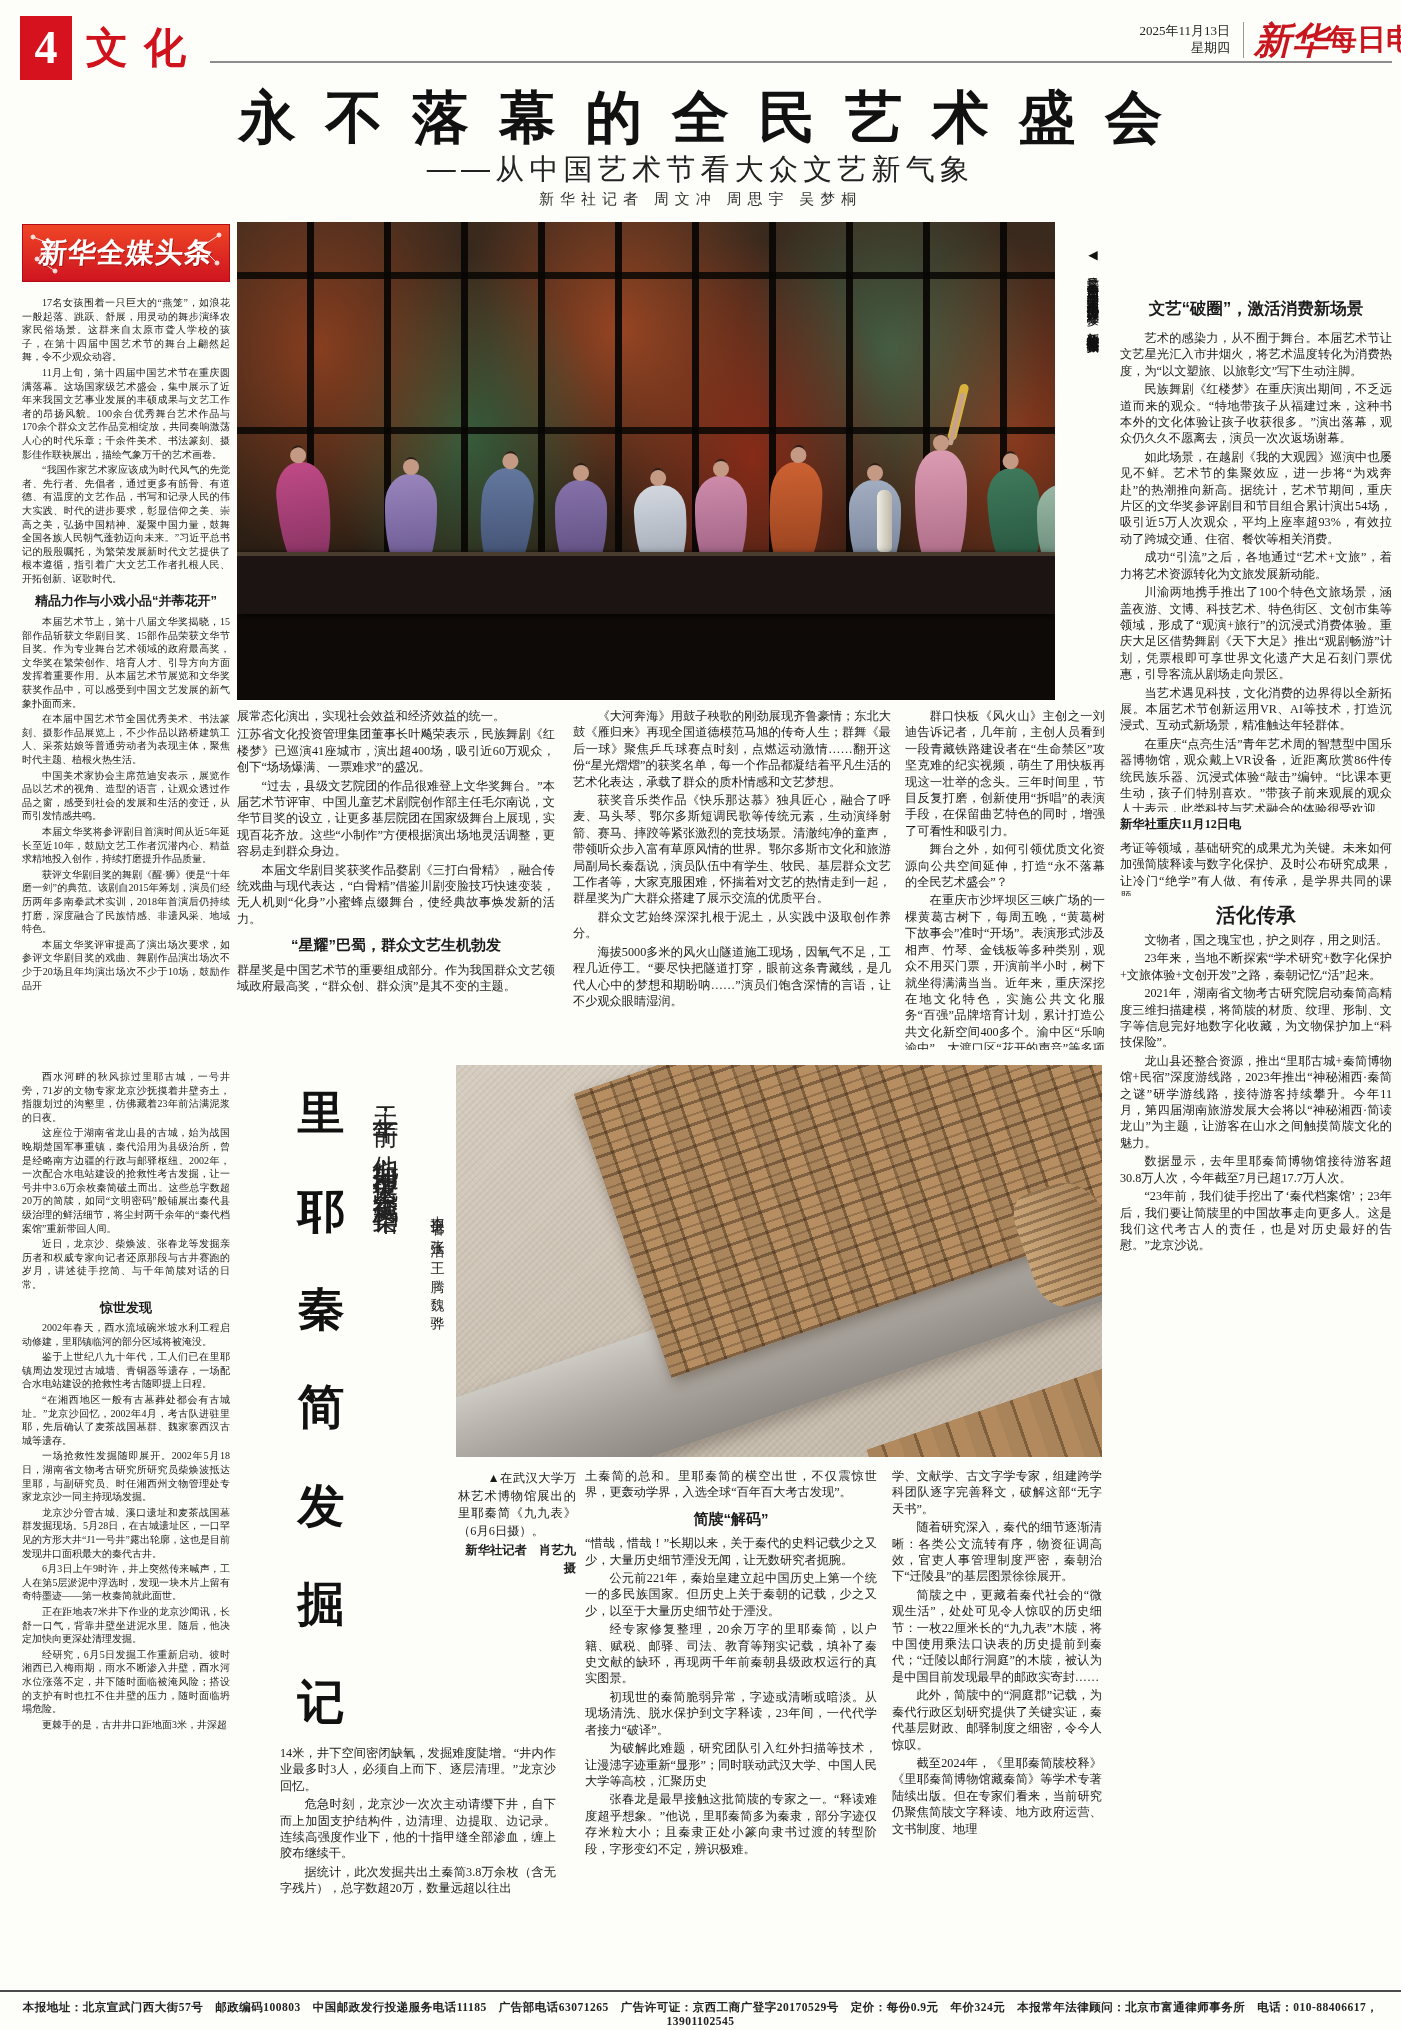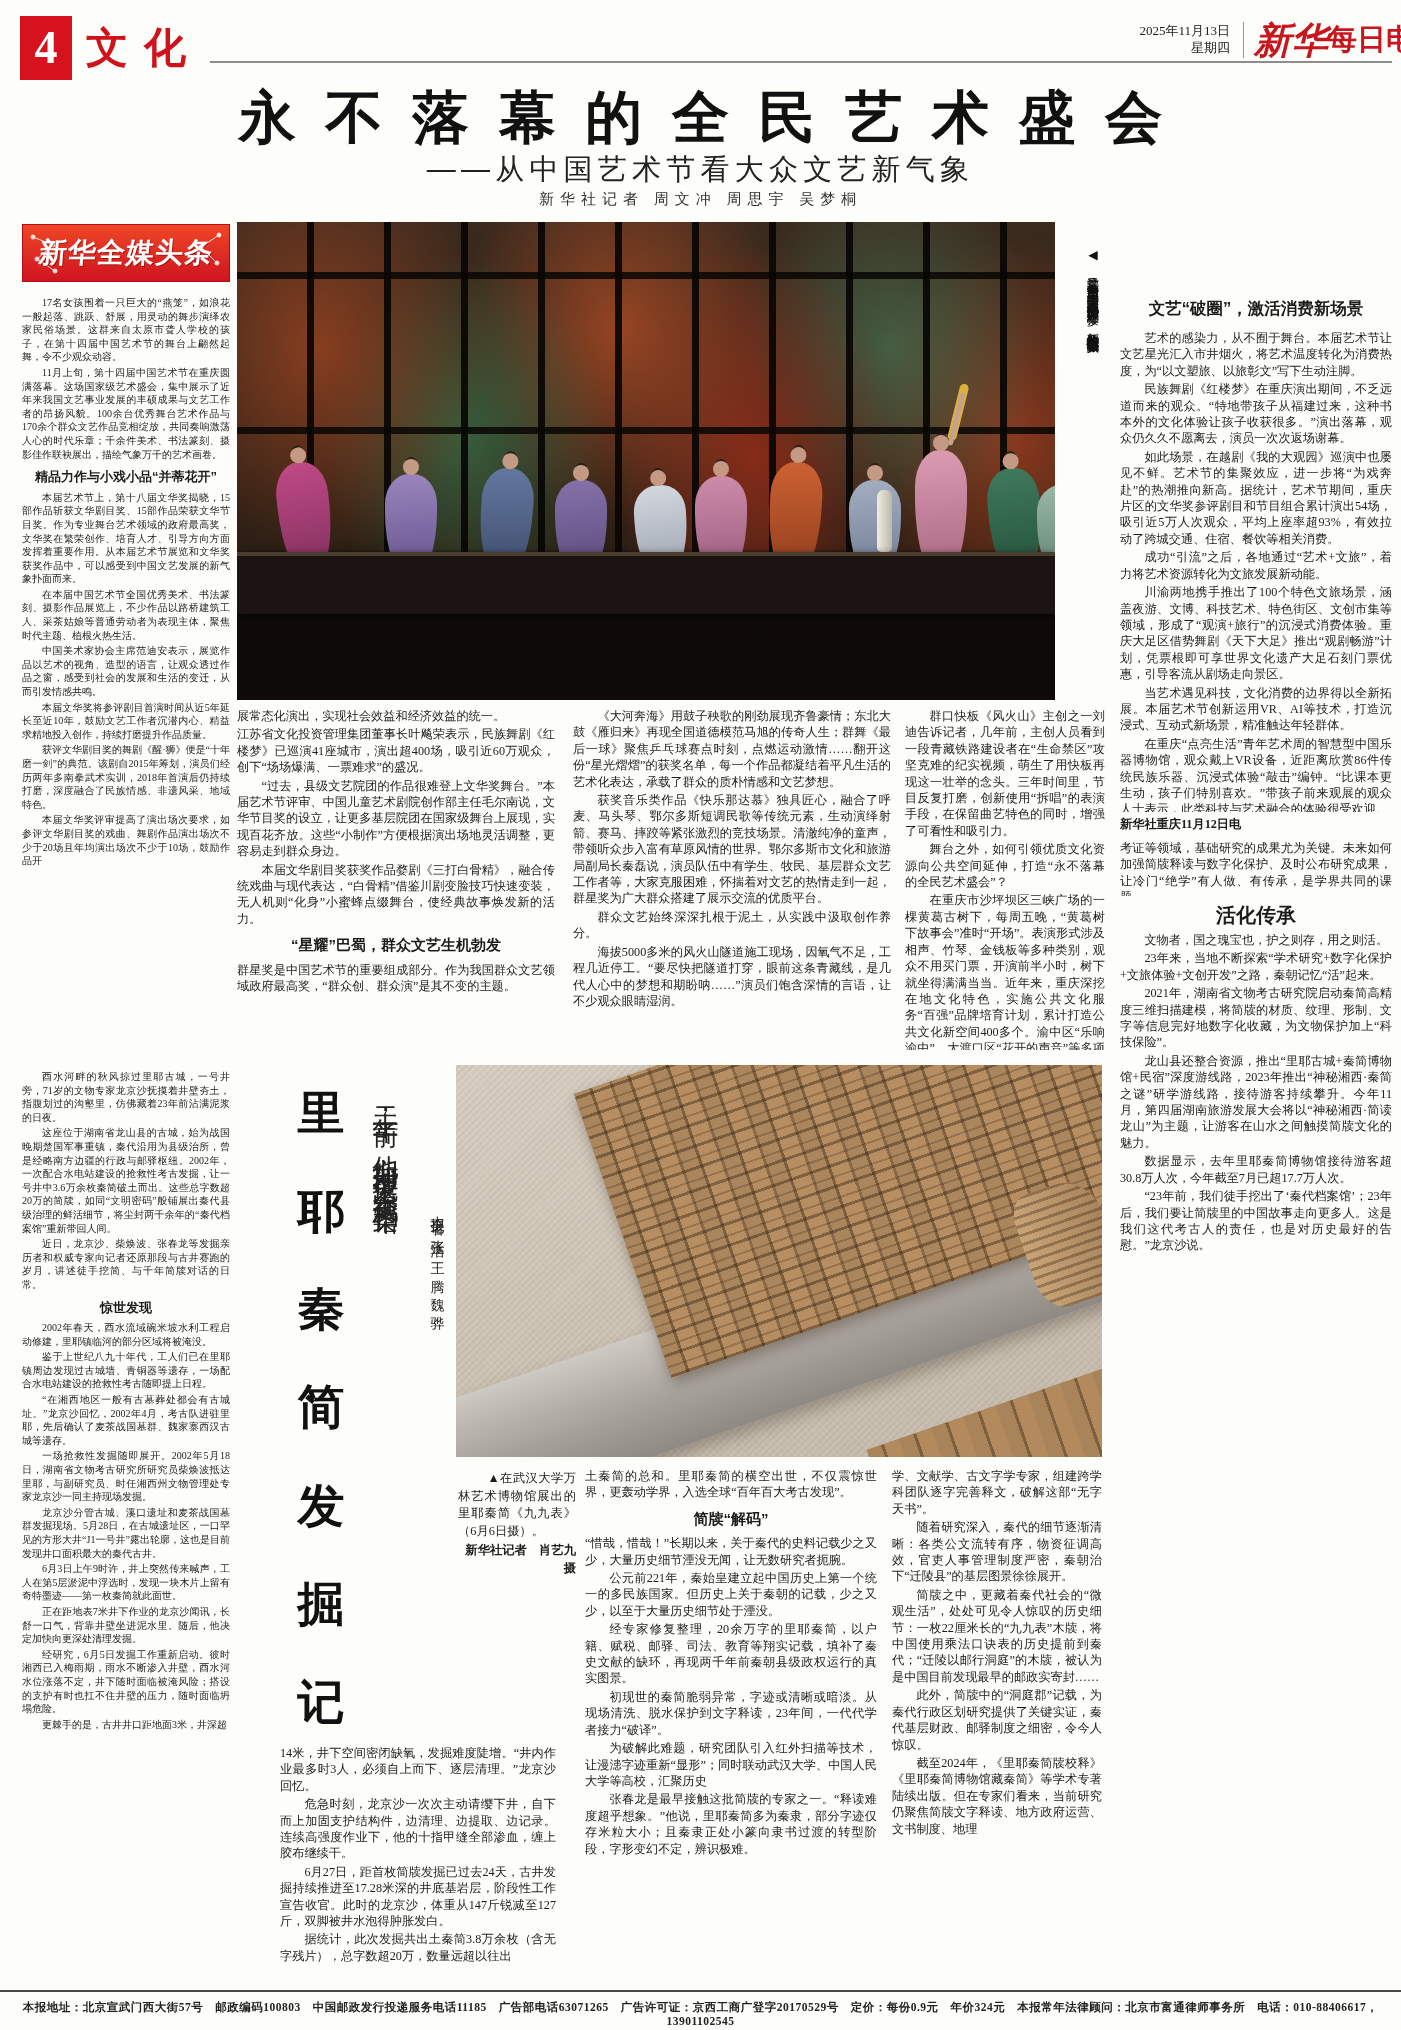--- a/index.html
+++ b/index.html
@@ -175,20 +175,21 @@
           <circle cx="22" cy="34" r="2"></circle>
           <path d="M24 6L6 18L22 34" fill="none"></path>
         </g>
     </svg>
   </div>
 
   <div class="col0" data-name="lead-left-column">
     <div data-name="lead-left-paragraphs">
         <p>17名女孩围着一只巨大的“燕笼”，如浪花一般起落、跳跃、舒展，用灵动的舞步演绎农家民俗场景。这群来自太原市聋人学校的孩子，在第十四届中国艺术节的舞台上翩然起舞，令不少观众动容。</p>
         <p>11月上旬，第十四届中国艺术节在重庆圆满落幕。这场国家级艺术盛会，集中展示了近年来我国文艺事业发展的丰硕成果与文艺工作者的昂扬风貌。100余台优秀舞台艺术作品与170余个群众文艺作品竞相绽放，共同奏响激荡人心的时代乐章；千余件美术、书法篆刻、摄影佳作联袂展出，描绘气象万千的艺术画卷。</p>
+        <p>“我国作家艺术家应该成为时代风气的先觉者、先行者、先倡者，通过更多有筋骨、有道德、有温度的文艺作品，书写和记录人民的伟大实践、时代的进步要求，彰显信仰之美、崇高之美，弘扬中国精神、凝聚中国力量，鼓舞全国各族人民朝气蓬勃迈向未来。”习近平总书记的殷殷嘱托，为繁荣发展新时代文艺提供了根本遵循，指引着广大文艺工作者扎根人民、开拓创新、讴歌时代。</p>
       </div>
     <div class="subhead-s" data-name="lead-subhead-1">精品力作与小戏小品“并蒂花开”</div>
     <div data-name="lead-left-paragraphs-2">
         <p>本届艺术节上，第十八届文华奖揭晓，15部作品斩获文华剧目奖、15部作品荣获文华节目奖。作为专业舞台艺术领域的政府最高奖，文华奖在繁荣创作、培育人才、引导方向方面发挥着重要作用。从本届艺术节展览和文华奖获奖作品中，可以感受到中国文艺发展的新气象扑面而来。</p>
         <p>在本届中国艺术节全国优秀美术、书法篆刻、摄影作品展览上，不少作品以路桥建筑工人、采茶姑娘等普通劳动者为表现主体，聚焦时代主题、植根火热生活。</p>
         <p>中国美术家协会主席范迪安表示，展览作品以艺术的视角、造型的语言，让观众透过作品之窗，感受到社会的发展和生活的变迁，从而引发情感共鸣。</p>
         <p>本届文华奖将参评剧目首演时间从近5年延长至近10年，鼓励文艺工作者沉潜内心、精益求精地投入创作，持续打磨提升作品质量。</p>
         <p>获评文华剧目奖的舞剧《醒·狮》便是“十年磨一剑”的典范。该剧自2015年筹划，演员们经历两年多南拳武术实训，2018年首演后仍持续打磨，深度融合了民族情感、非遗风采、地域特色。</p>
         <p>本届文华奖评审提高了演出场次要求，如参评文华剧目奖的戏曲、舞剧作品演出场次不少于20场且年均演出场次不少于10场，鼓励作品开</p>
       </div>
@@ -300,21 +301,20 @@
 
   <div class="f-caption" data-name="feature-photo-caption">
     <p class="cap" data-name="caption-text">▲在武汉大学万林艺术博物馆展出的里耶秦简《九九表》（6月6日摄）。</p>
     <div class="credit" data-name="caption-credit">新华社记者　肖艺九摄</div>
   </div>
 
   <div class="f-colm1 cont" data-name="feature-middle-column-1">
     <div class="cont" data-name="feature-middle-1-paragraphs">
         <p>14米，井下空间密闭缺氧，发掘难度陡增。“井内作业最多时3人，必须自上而下、逐层清理。”龙京沙回忆。</p>
         <p>危急时刻，龙京沙一次次主动请缨下井，自下而上加固支护结构件，边清理、边提取、边记录。连续高强度作业下，他的十指甲缝全部渗血，缠上胶布继续干。</p>
-        <p>6月27日，距首枚简牍发掘已过去24天，古井发掘持续推进至17.28米深的井底基岩层，阶段性工作宣告收官。此时的龙京沙，体重从147斤锐减至127斤，双脚被井水泡得肿胀发白。</p>
         <p>据统计，此次发掘共出土秦简3.8万余枚（含无字残片），总字数超20万，数量远超以往出</p>
       </div>
   </div>
 
   <div class="f-colm2 cont" data-name="feature-middle-column-2">
     <p data-name="continuation-paragraph">土秦简的总和。里耶秦简的横空出世，不仅震惊世界，更轰动学界，入选全球“百年百大考古发现”。</p>
     <div class="subhead-m" data-name="feature-subhead-decode">简牍“解码”</div>
     <div data-name="feature-middle-2-paragraphs">
         <p>“惜哉，惜哉！”长期以来，关于秦代的史料记载少之又少，大量历史细节湮没无闻，让无数研究者扼腕。</p>
         <p>公元前221年，秦始皇建立起中国历史上第一个统一的多民族国家。但历史上关于秦朝的记载，少之又少，以至于大量历史细节处于湮没。</p>

